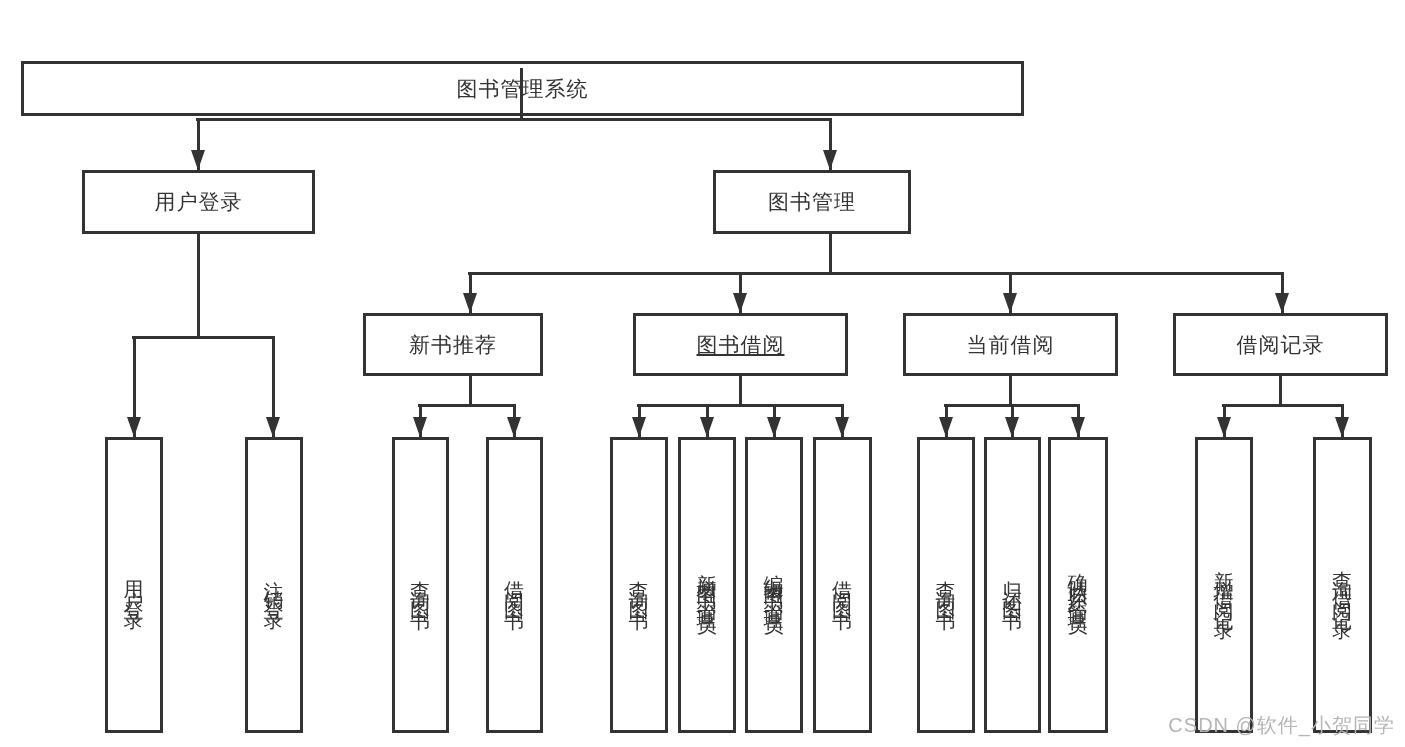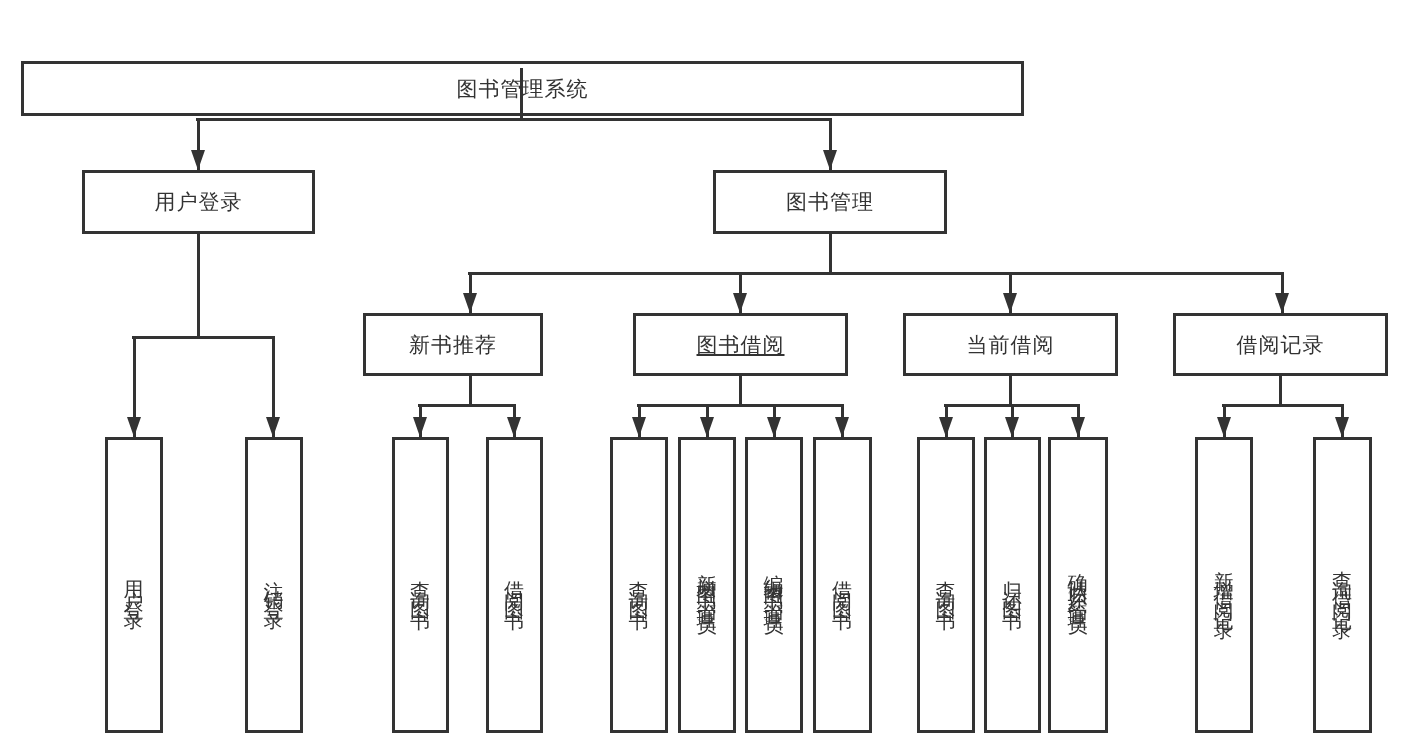--- a/index.html
+++ b/index.html
@@ -49,21 +49,21 @@
   }
 </style>
 </head>
 <body>
 
 <div class="stage">
 
   <div class="box hbox" style="left:21px; top:13px; width:1003px; height:55px;margin-top:48px;">图书管理系统</div>
 
   <div class="box hbox" style="left:82px; top:170px; width:233px; height:64px;">用户登录</div>
-  <div class="box hbox" style="left:713px; top:170px; width:234px; height:64px;">图书管理</div>
+  <div class="box hbox" style="left:713px; top:170px; width:198px; height:64px;">图书管理</div>
 
   <div class="box hbox" style="left:363px; top:313px; width:180px; height:63px;">新书推荐</div>
   <div class="box hbox" style="left:633px; top:313px; width:215px; height:63px;text-decoration:underline;">图书借阅</div>
   <div class="box hbox" style="left:903px; top:313px; width:215px; height:63px;">当前借阅</div>
   <div class="box hbox" style="left:1173px; top:313px; width:215px; height:63px;">借阅记录</div>
 
   <div class="box leaf" style="left:105px; top:437px; width:58px; height:296px;">
     <span>用户登录</span>
   </div>
   <div class="box leaf" style="left:245px; top:437px; width:58px; height:296px;">
@@ -159,13 +159,14 @@
   <div class="arrow" style="left:1005px; top:417px;"></div>
   <div class="arrow" style="left:1071px; top:417px;"></div>
 
   <div class="vline" style="left:1279px; top:376px; height:29px;"></div>
   <div class="hline" style="left:1222px; top:404px; width:122px;"></div>
   <div class="vline" style="left:1223px; top:405px; height:32px;"></div>
   <div class="vline" style="left:1341px; top:405px; height:32px;"></div>
   <div class="arrow" style="left:1217px; top:417px;"></div>
   <div class="arrow" style="left:1335px; top:417px;"></div>
 
+  <div class="watermark">CSDN @软件_小贺同学</div>
 </div>
 
 </body></html>

